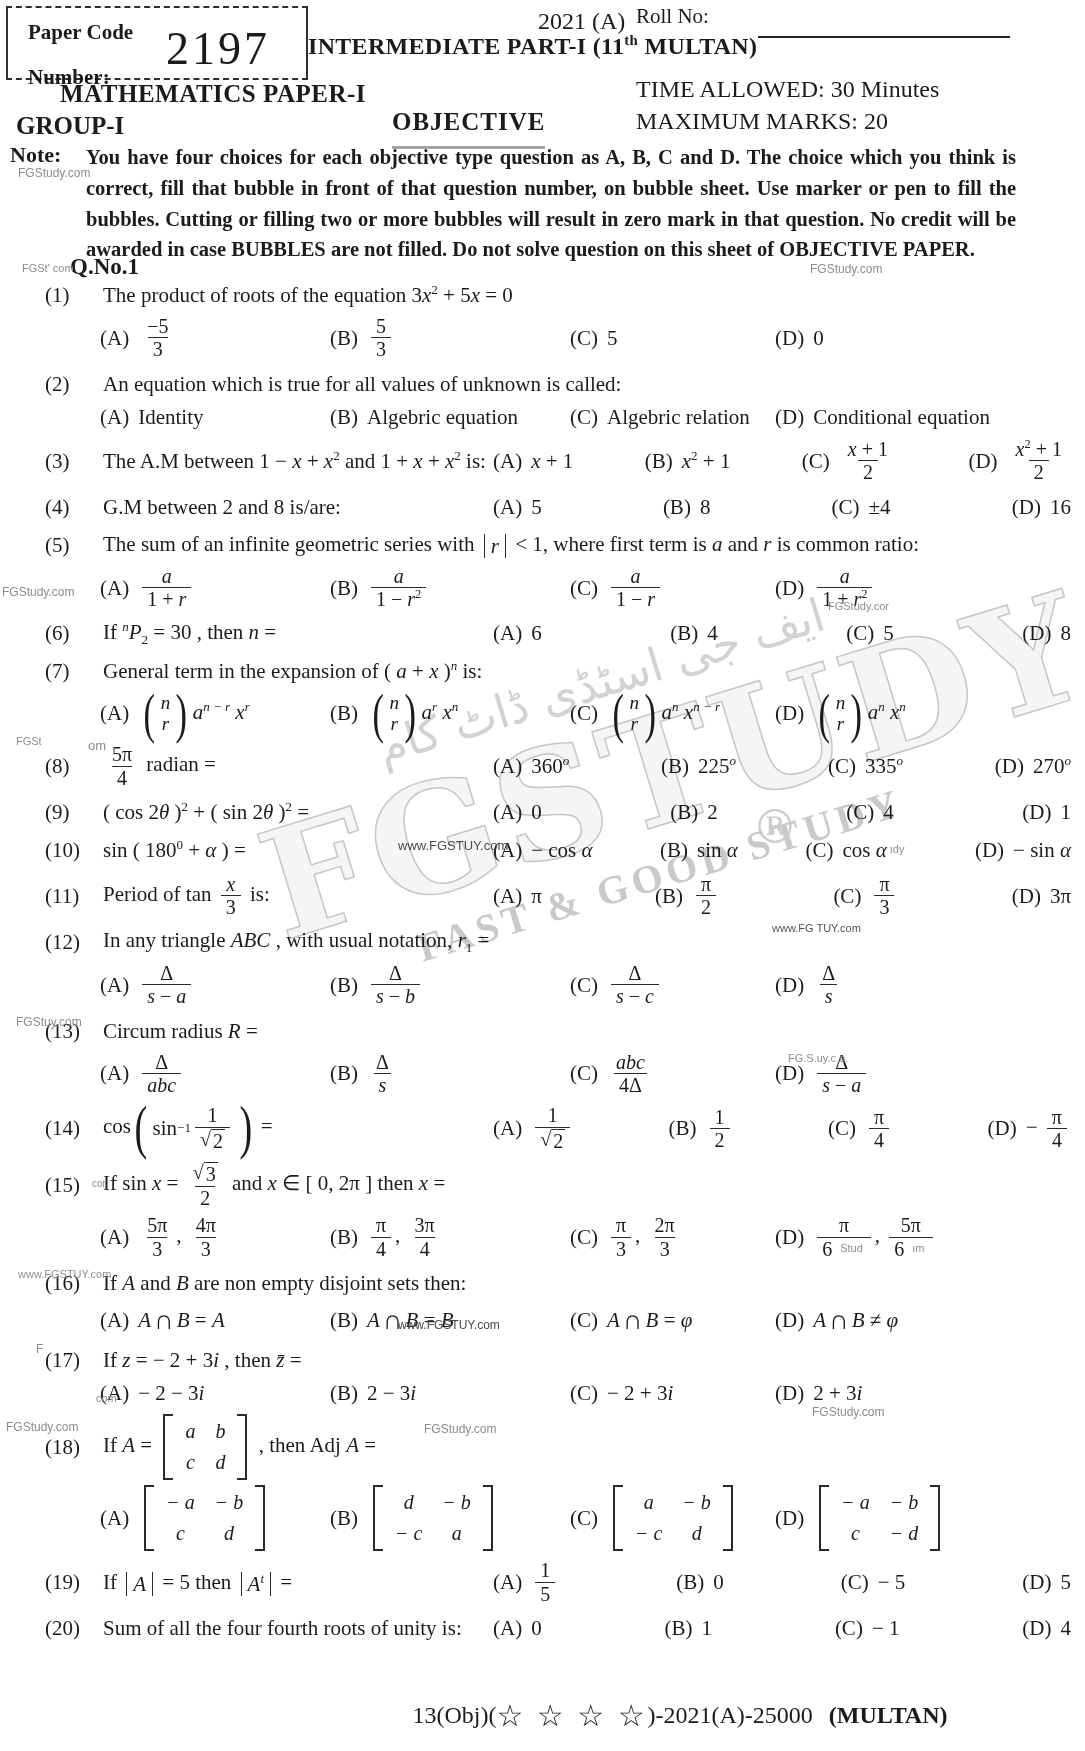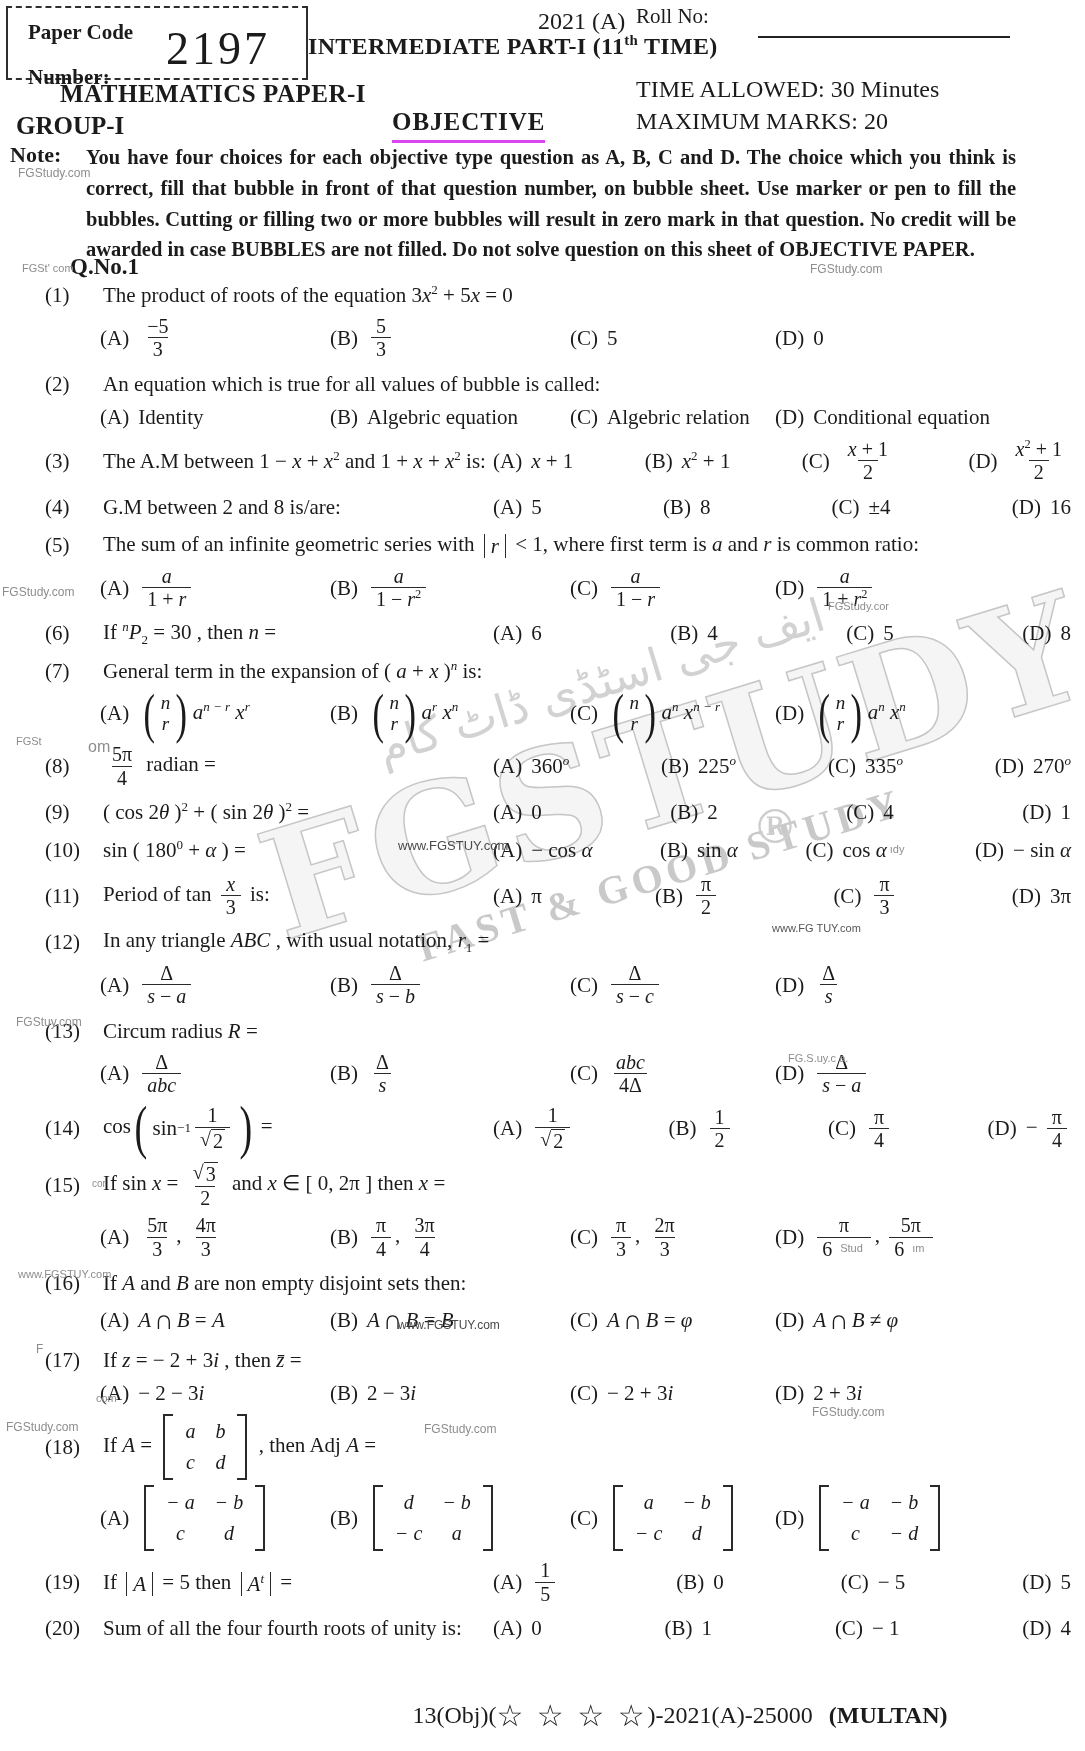--- a/index.html
+++ b/index.html
@@ -15,21 +15,21 @@
   .pc-l1{position:absolute;left:20px;top:12px;font-weight:bold;font-size:21px;}
   .pc-l2{position:absolute;left:20px;top:46px;font-weight:bold;font-size:21px;margin-top:11px;}
   .pc-num{position:absolute;left:158px;top:14px;font-size:46px;letter-spacing:3px;}
   .session{position:absolute;left:538px;top:8px;font-size:24px;}
   .rollno{position:absolute;left:636px;top:4px;font-size:21px;}
   .roll-line{position:absolute;left:758px;top:36px;width:252px;border-bottom:2px solid #222;height:0;}
   .class-line{position:absolute;left:308px;top:32px;font-weight:bold;font-size:24px;letter-spacing:0.3px;}
   .subject{position:absolute;left:16px;top:80px;font-weight:bold;font-size:25px;letter-spacing:0.5px;margin-left:44px;}
   .time{position:absolute;left:636px;top:76px;font-size:24px;}
   .group{position:absolute;left:16px;top:112px;font-weight:bold;font-size:25px;}
-  .objective{position:absolute;left:392px;top:108px;font-weight:bold;font-size:25px;border-bottom:3px solid #d946ef;padding-bottom:4px;letter-spacing:1px;}
+  .objective{position:absolute;left:392px;top:108px;font-weight:bold;font-size:25px;border-bottom:3px solid #a3a3a3;padding-bottom:10px;letter-spacing:1px;}
   .marks{position:absolute;left:636px;top:108px;font-size:24px;}
 
   .note{position:absolute;left:10px;top:142px;width:1006px;display:flex;font-weight:bold;}
   .note-label{width:76px;font-size:22px;flex:0 0 auto;}
   .note-text{flex:1;font-size:20.5px;line-height:1.5;text-align:justify;}
 
   .qno{position:absolute;left:26px;top:254px;font-weight:bold;font-size:23px;margin-left:44px;}
 
   
   #questions{position:absolute;left:0;top:280px;width:1085px;font-size:21px;line-height:1.25;}
@@ -104,21 +104,21 @@
     <div class="pc-box">
       <span class="pc-l1">Paper Code</span>
       <span class="pc-l2">Number:</span>
       <span class="pc-num">2197</span>
     </div>
 
     <span class="session">2021 (A)</span>
     <span class="rollno">Roll No:</span>
     <div class="roll-line"></div>
 
-    <span class="class-line"><span>INTERMEDIATE PART-I (11</span><sup class="sp2">th</sup><span> TIME)</span></span>
+    <span class="class-line"><span>INTERMEDIATE PART-I (11</span><sup class="sp2">th</sup><span> MULTAN)</span></span>
 
     <span class="subject">MATHEMATICS   PAPER-I</span>
     <span class="time">TIME ALLOWED: 30 Minutes</span>
     <span class="group">GROUP-I</span>
     <span class="objective">OBJECTIVE</span>
     <span class="marks">MAXIMUM MARKS: 20</span>
 
     <div class="note">
       <span class="note-label">Note:</span>
       <span class="note-text">You have four choices for each objective type question as A, B, C and D.  The choice which you think is correct, fill that bubble in front of that question number, on bubble sheet.  Use marker or pen to fill the bubbles.  Cutting or filling two or more bubbles will result in zero mark in that question. No credit will be awarded in case BUBBLES are not filled.   Do not solve question on this sheet of OBJECTIVE PAPER.</span>
@@ -153,21 +153,21 @@
             </span>
             <span class="opt">
               <span class="olb">(D)</span>
               <span class="ocontent">0</span>
             </span>
           </div>
         </div>
         <div class="q">
           <div class="qrow">
             <span class="qnum">(2)</span>
-            <span class="stem">An equation which is true for all values of bubble is called:</span>
+            <span class="stem">An equation which is true for all values of unknown is called:</span>
           </div>
           <div class="opts">
             <span class="opt">
               <span class="olb">(A)</span>
               <span class="ocontent">Identity</span>
             </span>
             <span class="opt">
               <span class="olb">(B)</span>
               <span class="ocontent">Algebric equation</span>
             </span>
@@ -805,21 +805,21 @@
     </div>
   </div>
 
   <div class="layer" id="wm-scatter">
       <span class="wm-s" style="left: 18px; top: 166px; font-size: 12px;">FGStudy.com</span>
       <span class="wm-s" style="left: 22px; top: 262px; font-size: 11px;">FGSt' com</span>
       <span class="wm-s" style="left: 810px; top: 262px; font-size: 12px;">FGStudy.com</span>
       <span class="wm-s" style="left: 2px; top: 585px; font-size: 12px;">FGStudy.com</span>
       <span class="wm-s" style="left: 828px; top: 600px; font-size: 11px;">FGStudy.cor</span>
       <span class="wm-s" style="left: 16px; top: 735px; font-size: 11px;">FGSt</span>
-      <span class="wm-s" style="left: 88px; top: 738px; font-size: 16px;">om</span>
+      <span class="wm-s" style="left: 88px; top: 738px; font-size: 13px;">om</span>
       <span class="wm-s" style="left: 398px; top: 838px; font-size: 13px; color: rgb(74, 74, 74);">www.FGSTUY.com</span>
       <span class="wm-s" style="left: 772px; top: 922px; font-size: 11px; color: rgb(85, 85, 85);">www.FG TUY.com</span>
       <span class="wm-s" style="left: 16px; top: 1015px; font-size: 12px;">FGStuy.com</span>
       <span class="wm-s" style="left: 788px; top: 1052px; font-size: 11px;">FG.S.uy.c a.</span>
       <span class="wm-s" style="left: 92px; top: 1178px; font-size: 10px;">cor</span>
       <span class="wm-s" style="left: 18px; top: 1268px; font-size: 11px;">www.FGSTUY.com</span>
       <span class="wm-s" style="left: 398px; top: 1318px; font-size: 12px; color: rgb(71, 71, 71);">www.FGSTUY.com</span>
       <span class="wm-s" style="left: 36px; top: 1342px; font-size: 12px;">F</span>
       <span class="wm-s" style="left: 96px; top: 1392px; font-size: 11px;">com</span>
       <span class="wm-s" style="left: 6px; top: 1420px; font-size: 12px;">FGStudy.com</span>

